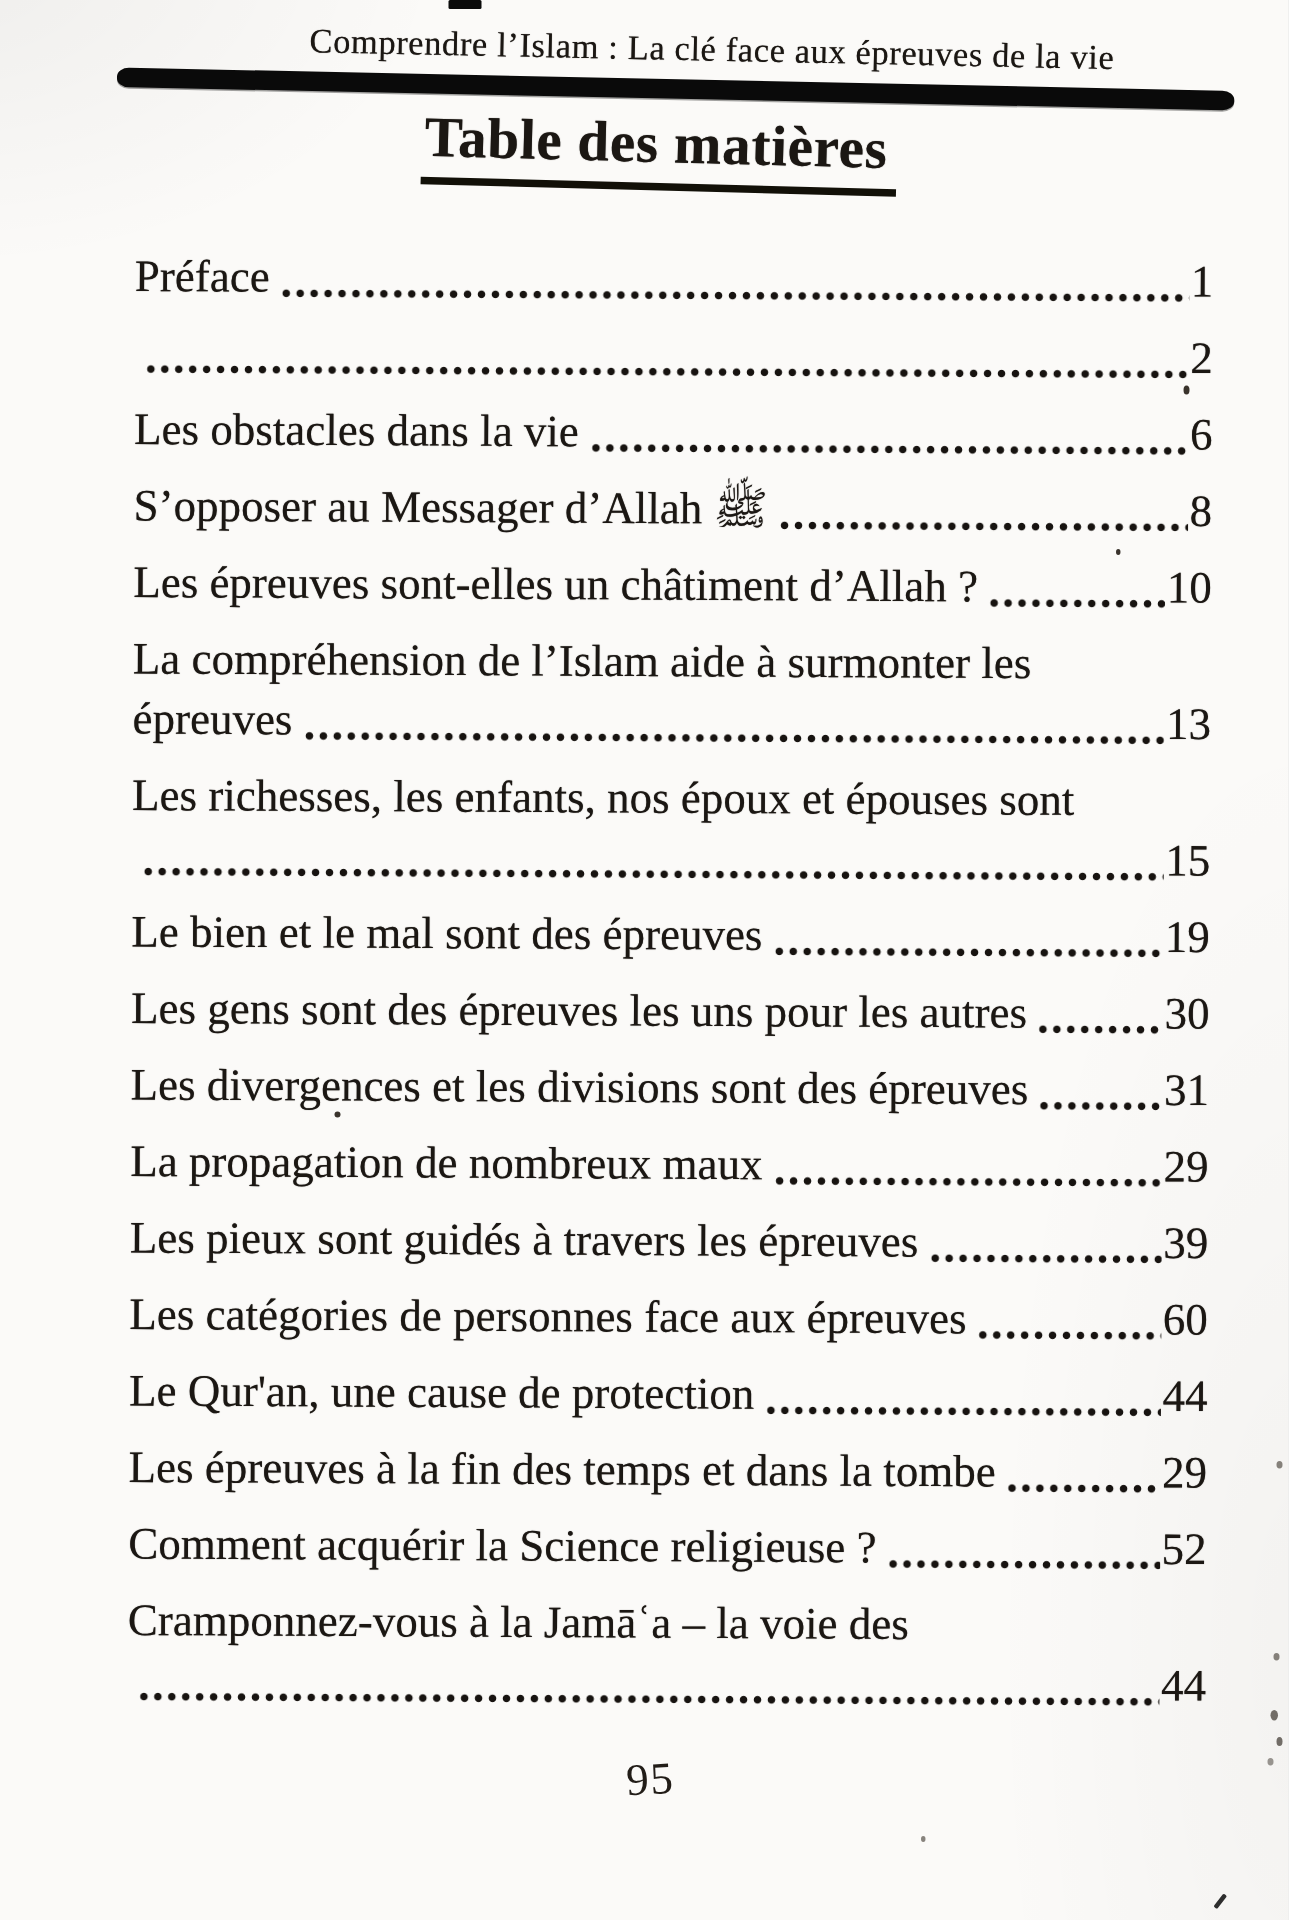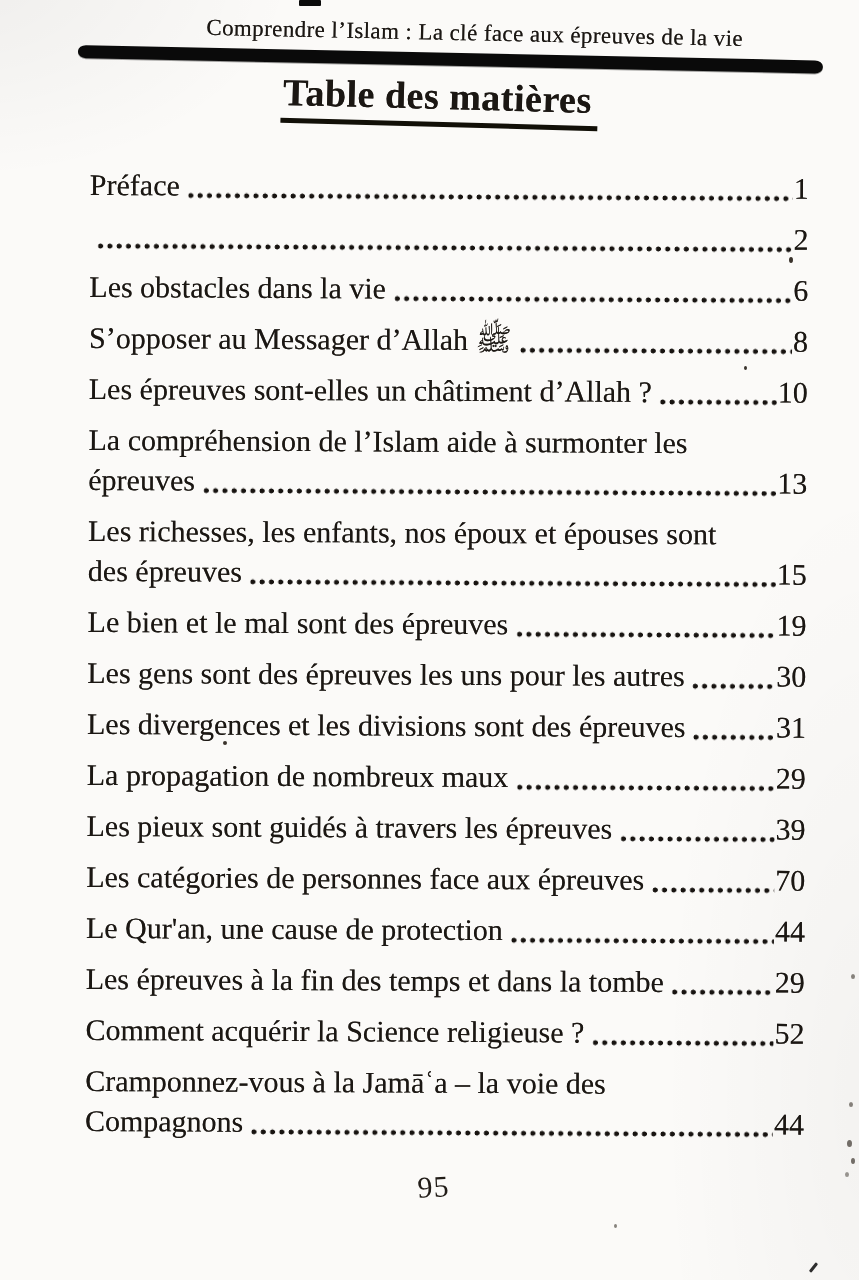--- a/index.html
+++ b/index.html
@@ -136,21 +136,20 @@
           <span class="label">épreuves</span>
           <span class="leader"></span>
           <span class="pagenum">13</span>
         </div>
       </div>
       <div class="entry">
         <div class="line">
           <span class="label">Les richesses, les enfants, nos époux et épouses sont</span>
         </div>
         <div class="line">
-          <span class="label">des épreuves</span>
           <span class="leader"></span>
           <span class="pagenum">15</span>
         </div>
       </div>
       <div class="entry">
         <div class="line">
           <span class="label">Le bien et le mal sont des épreuves</span>
           <span class="leader"></span>
           <span class="pagenum">19</span>
         </div>
@@ -180,21 +179,21 @@
         <div class="line">
           <span class="label">Les pieux sont guidés à travers les épreuves</span>
           <span class="leader"></span>
           <span class="pagenum">39</span>
         </div>
       </div>
       <div class="entry">
         <div class="line">
           <span class="label">Les catégories de personnes face aux épreuves</span>
           <span class="leader"></span>
-          <span class="pagenum">70</span>
+          <span class="pagenum">60</span>
         </div>
       </div>
       <div class="entry">
         <div class="line">
           <span class="label">Le Qur'an, une cause de protection</span>
           <span class="leader"></span>
           <span class="pagenum">44</span>
         </div>
       </div>
       <div class="entry">
@@ -209,21 +208,20 @@
           <span class="label">Comment acquérir la Science religieuse ?</span>
           <span class="leader"></span>
           <span class="pagenum">52</span>
         </div>
       </div>
       <div class="entry">
         <div class="line">
           <span class="label">Cramponnez-vous à la Jamāʿa – la voie des</span>
         </div>
         <div class="line">
-          <span class="label">Compagnons</span>
           <span class="leader"></span>
           <span class="pagenum">44</span>
         </div>
       </div>
     </div>
 
   <div class="folio">95</div>
 
   <div class="speck bar" style="left:299px;top:0;width:22px;height:6px;"></div>
   <div class="speck" style="left:789px;top:257px;width:4px;height:6px;"></div>

